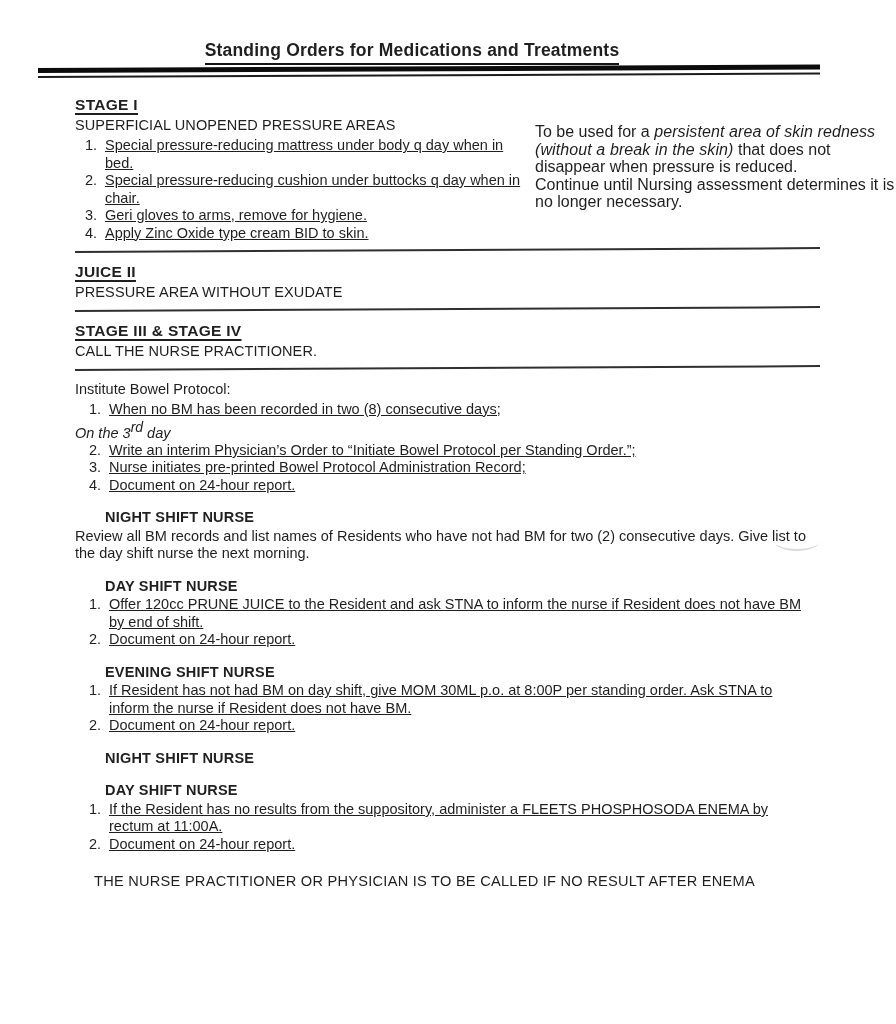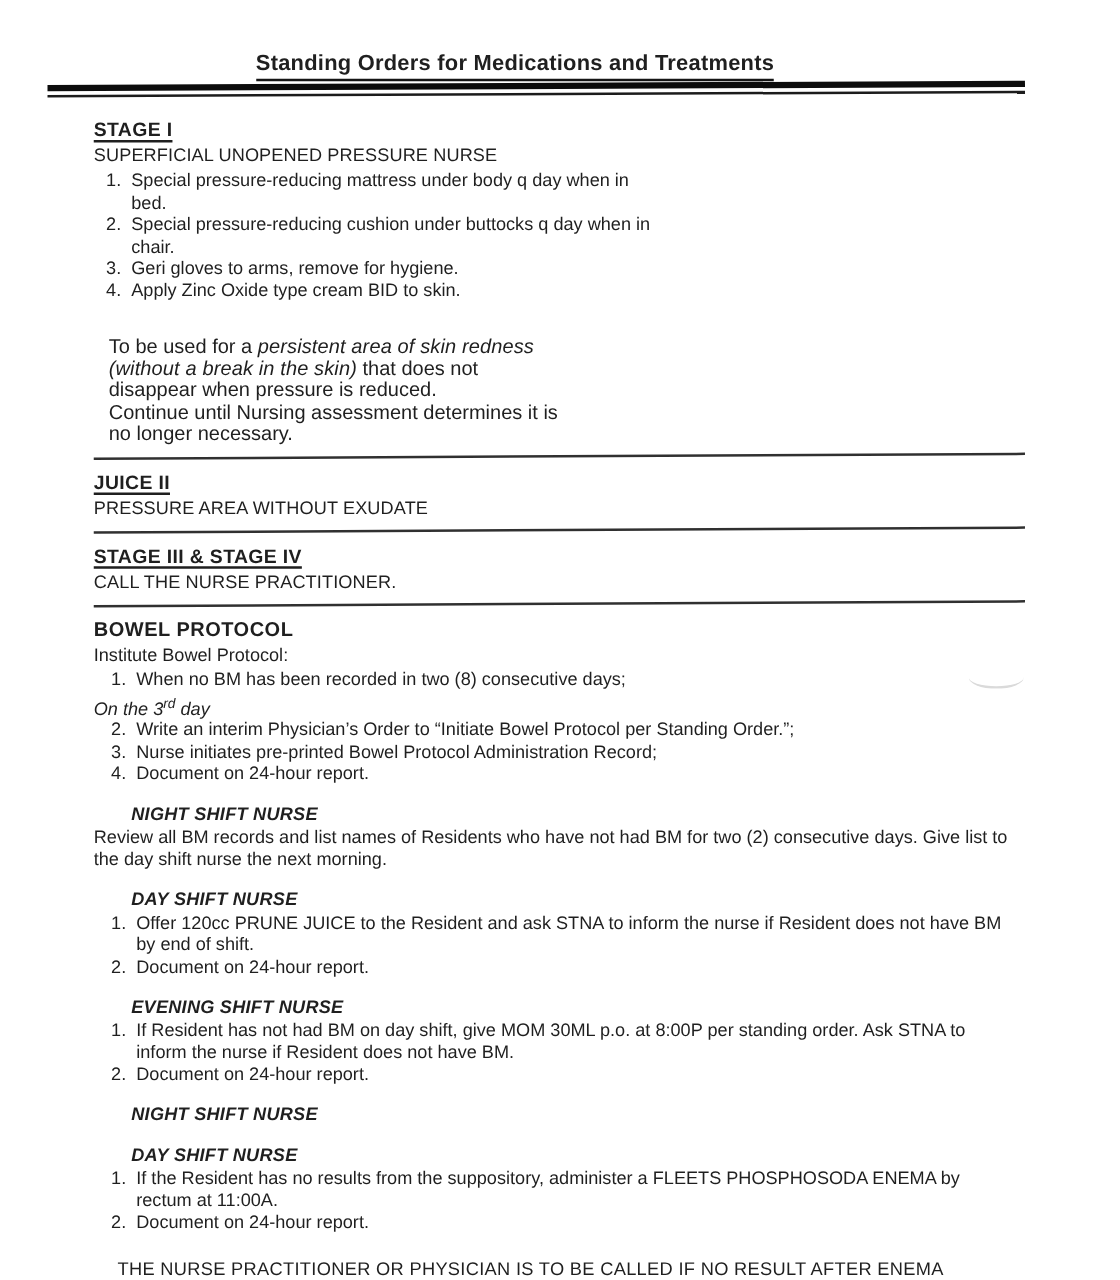--- a/index.html
+++ b/index.html
@@ -23,41 +23,41 @@
   }
   
   .sec{margin-left:75px;margin-right:18px;}
   .stage-h{
     margin:0 0 3px 0;font-size:15.5px;font-weight:bold;letter-spacing:.3px;
     text-decoration:underline;text-decoration-thickness:2px;text-underline-offset:3px;
   }
   .sub{font-size:14.5px;line-height:17px;margin:0 0 3px 0;letter-spacing:.1px;}
   ol{margin:0;padding-left:26px;font-size:14.5px;line-height:17.5px;}
   ol.wide{padding-left:30px;}
-  li{padding-left:4px;}
+  li{padding-left:4px;text-decoration:underline;}
   .rule{
     border-top:2px solid #303030;margin:9px 4px 10px 75px;
     transform:rotate(-0.3deg);transform-origin:left center;
   }
   
-  .two-col{display:flex;align-items:flex-start;margin-top:18px;flex-direction:column;}
+  .two-col{display:flex;align-items:flex-start;margin-top:18px;}
   .col-left{width:448px;flex:none;}
   .col-right{
     flex:none;width:360px;margin-left:12px;padding-top:27px;
     font-size:16px;line-height:17.5px;
   }
   .col-right i{letter-spacing:.1px;}
   
   .bowel-h{margin:2px 0 3px 0;font-size:16px;font-weight:bold;letter-spacing:.4px;}
   .intro{margin:0 0 2px 0;font-size:14.5px;line-height:17.5px;}
   .interjection{margin:0;font-size:14.5px;line-height:18px;font-style:italic;}
-  .interjection sup{font-size:11px;text-align:center;}
+  .interjection sup{font-size:14px;text-align:center;}
   
   .shift{margin-top:15px;}
-  .shift-h{margin:0 0 1px 30px;font-size:14.5px;line-height:17.5px;letter-spacing:.2px;font-style:italic;}
+  .shift-h{margin:0 0 1px 30px;font-size:14.5px;line-height:17.5px;letter-spacing:.2px;}
   .shift-p{margin:0;font-size:14.5px;line-height:17.5px;max-width:805px;}
   
   .footer{
     margin:19px 30px 0 55px;text-align:center;
     font-size:14.6px;letter-spacing:.25px;line-height:18px;
   }
   
   .scan-curve{
     position:absolute;right:5px;top:533px;width:44px;height:16px;
     border-bottom:2px solid #dadada;border-radius:50%;
@@ -69,21 +69,21 @@
 <div class="page">
 
   <div class="title-wrap">
     <h1 class="title">Standing Orders for Medications and Treatments</h1>
   </div>
   <div class="title-rule"></div>
 
   <section class="sec two-col">
     <div class="col-left">
       <h2 class="stage-h">STAGE I</h2>
-      <div class="sub">SUPERFICIAL UNOPENED PRESSURE NURSE</div>
+      <div class="sub">SUPERFICIAL UNOPENED PRESSURE AREAS</div>
       <ol>
         <li>Special pressure-reducing mattress under body q day when in bed.</li>
         <li>Special pressure-reducing cushion under buttocks q day when in chair.</li>
         <li>Geri gloves to arms, remove for hygiene.</li>
         <li>Apply Zinc Oxide type cream BID to skin.</li>
       </ol>
     </div>
     <div class="col-right">
       <span>To be used for a </span><i>persistent area of skin redness (without a break in the skin)</i><span> that does not disappear when pressure is reduced.</span><br>
       <span>Continue until Nursing assessment determines it is no longer necessary.</span>
@@ -100,21 +100,20 @@
   <div class="rule"></div>
 
   <section class="sec">
     <h2 class="stage-h">STAGE III &amp; STAGE IV</h2>
     <div class="sub">CALL THE NURSE PRACTITIONER.</div>
   </section>
 
   <div class="rule"></div>
 
   <section class="sec">
-    <h2 class="bowel-h">BOWEL PROTOCOL</h2>
     <p class="intro">Institute Bowel Protocol:</p>
     <ol class="wide">
       <li value="1">When no BM has been recorded in two (8) consecutive days;</li>
     </ol>
     <p class="interjection"><span>On the 3</span><sup>rd</sup><span> day</span></p>
     <ol class="wide" start="2">
       <li>Write an interim Physician’s Order to “Initiate Bowel Protocol per Standing Order.”;</li>
       <li>Nurse initiates pre-printed Bowel Protocol Administration Record;</li>
       <li>Document on 24-hour report.</li>
     </ol>

